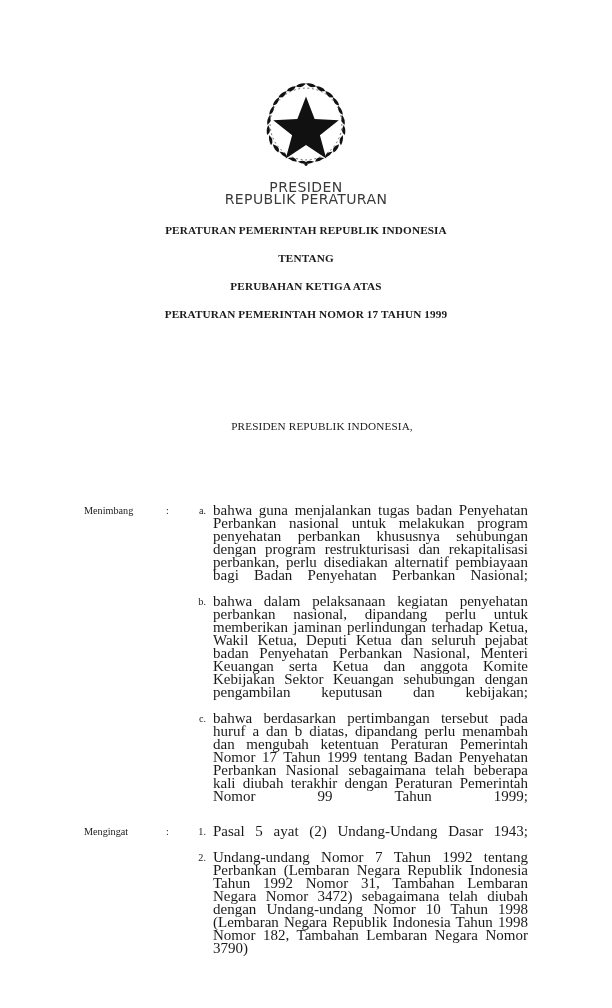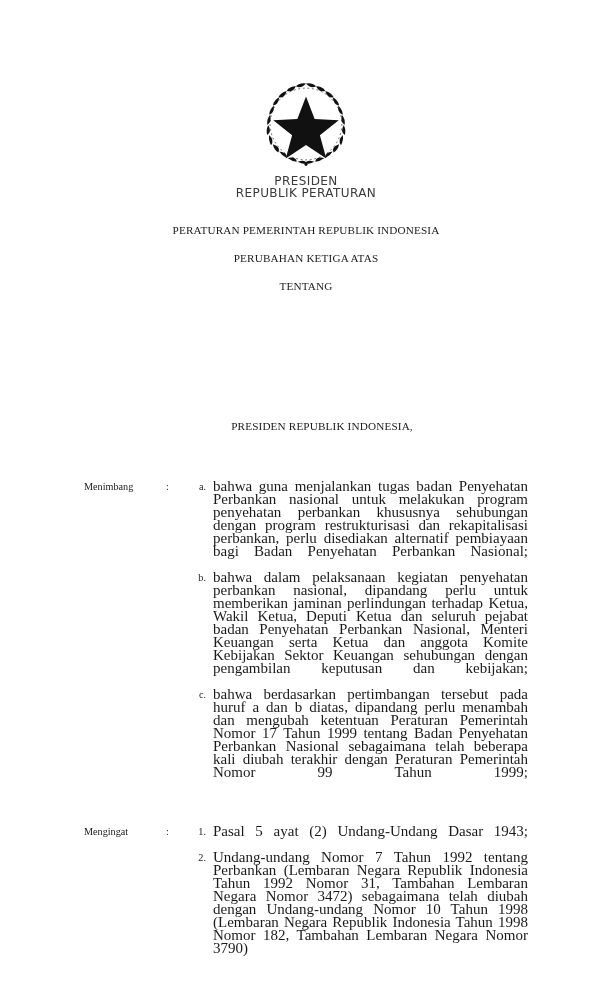--- a/index.html
+++ b/index.html
@@ -25,61 +25,62 @@
     text-align: center;
   }
   .emblem-mark {
     width: 92px;
     height: 92px;
     margin: 0 auto;
     display: block;
   }
   .emblem-caption {
     font-family: "DejaVu Sans", "Liberation Sans", sans-serif;
-    font-size: 12px;
+    font-size: 14px;
     letter-spacing: 0.4px;
     color: #3a3a3a;
     line-height: 11.5px;
-    margin-top: 6px;
+    margin-top: 12px;
   }
 
   
   .title-block {
     position: absolute;
     top: 216px;
     left: 0;
     width: 612px;
     text-align: center;
   }
   .title-line {
     font-size: 11.2px;
     line-height: 28px;
     letter-spacing: 0.15px;
     white-space: nowrap;
+    font-weight: bold;
   }
 
   
   .presiden-heading {
     position: absolute;
     top: 420px;
     left: 0;
     width: 612px;
     text-align: center;
     font-size: 11.2px;
     letter-spacing: 0.15px;
     margin-left: 16px;
   }
 
   
   .clause-section {
     position: absolute;
     left: 84px;
     width: 444px;
   }
-  #section-menimbang { top: 480px; }
+  #section-menimbang { top: 504px; }
   #section-mengingat { top: 808px; margin-top: 17px; }
 
   .clause-row {
     position: relative;
     min-height: 13px;
   }
   .clause-label {
     position: absolute;
     left: 0;
     top: 0;
@@ -175,22 +176,23 @@
     </g>
   </svg>
   <div class="emblem-caption">
     <div>PRESIDEN</div>
     <div>REPUBLIK PERATURAN</div>
   </div>
 </div>
 
 <div class="title-block">
   <div class="title-line">PERATURAN PEMERINTAH REPUBLIK INDONESIA</div>
+  <div class="title-line">TENTANG</div>
   <div class="title-line">PERUBAHAN KETIGA ATAS</div>
-  <div class="title-line">TENTANG</div>
+  <div class="title-line">PERATURAN PEMERINTAH NOMOR 17 TAHUN 1999</div>
 </div>
 
 <div class="presiden-heading">PRESIDEN REPUBLIK INDONESIA,</div>
 
 <div class="clause-section" id="section-menimbang">
   <div class="clause-row">
     <div class="clause-label">Menimbang</div>
     <div class="clause-colon">:</div>
     <div class="clause-items">
 

